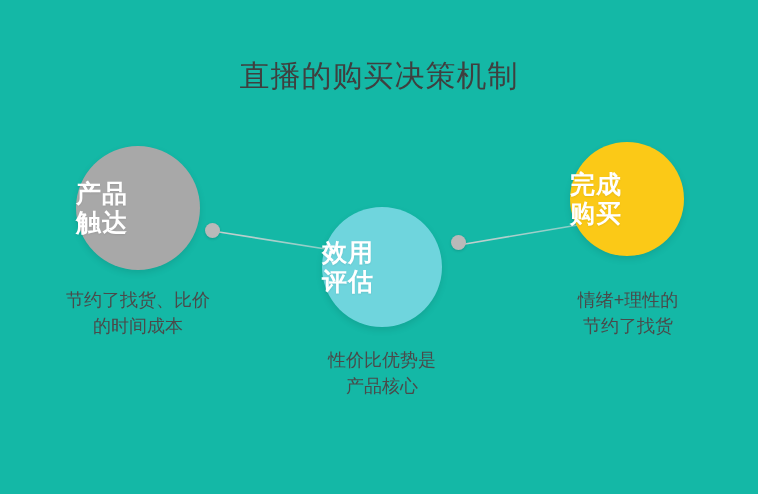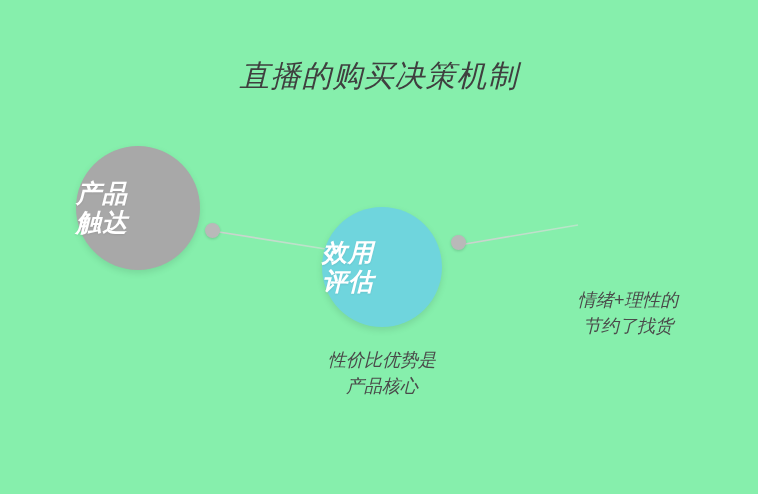--- a/index.html
+++ b/index.html
@@ -112,21 +112,21 @@
     border-radius: 50%;
     background: #b9b9b9;
     box-shadow: 0 1px 3px rgba(0,0,0,0.16);
   }
   #dot-1 { left: 205px; top: 223px; width: 15px; height: 15px; }
   #dot-2 { left: 451px; top: 235px; width: 15px; height: 15px; }
 </style>
 </head>
 <body style="background: rgb(255, 255, 255);">
 
-<div class="canvas" style="background: #86efac; font-style: italic;">
+<div class="canvas" style="background: #14b8a6;">
 
   <div class="title" style="color: rgb(63, 63, 63);">直播的购买决策机制</div>
 
   <svg class="connector-svg" viewBox="0 0 758 494" xmlns="http://www.w3.org/2000/svg">
     <defs>
       <linearGradient id="lineFade1" x1="0" y1="0" x2="1" y2="0">
         <stop offset="0%" stop-color="#cfcfcf" stop-opacity="0.95"></stop>
         <stop offset="100%" stop-color="#dedede" stop-opacity="0.55"></stop>
       </linearGradient>
       <linearGradient id="lineFade2" x1="0" y1="0" x2="1" y2="0">
@@ -138,24 +138,30 @@
     <line x1="465" y1="244" x2="578" y2="225" stroke="url(#lineFade2)" stroke-width="1.6"></line>
   </svg>
 
   <div class="dot" id="dot-1" style="background: rgb(185, 185, 185);"></div>
   <div class="dot" id="dot-2" style="background: rgb(185, 185, 185);"></div>
 
   <div class="circle" id="circle-1" style="background: rgb(168, 168, 168);">
     <div class="circle-label">产品
 触达</div>
   </div>
+  <div class="caption" id="caption-1" style="color: rgb(74, 74, 74);">节约了找货、比价
+的时间成本</div>
 
   <div class="circle" id="circle-2" style="background: rgb(111, 213, 221);">
     <div class="circle-label">效用
 评估</div>
   </div>
   <div class="caption" id="caption-2" style="color: rgb(74, 74, 74); text-align: center;">性价比优势是
 产品核心</div>
 
+  <div class="circle" id="circle-3" style="background: rgb(251, 201, 23);">
+    <div class="circle-label">完成
+购买</div>
+  </div>
   <div class="caption" id="caption-3" style="color: rgb(74, 74, 74);">情绪+理性的
 节约了找货</div>
 
 </div>
 
 </body></html>

